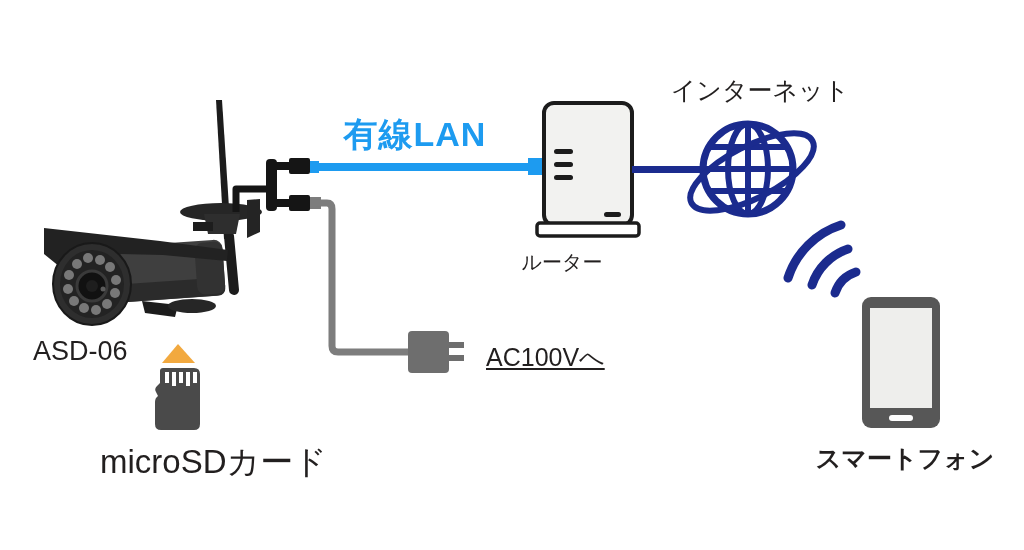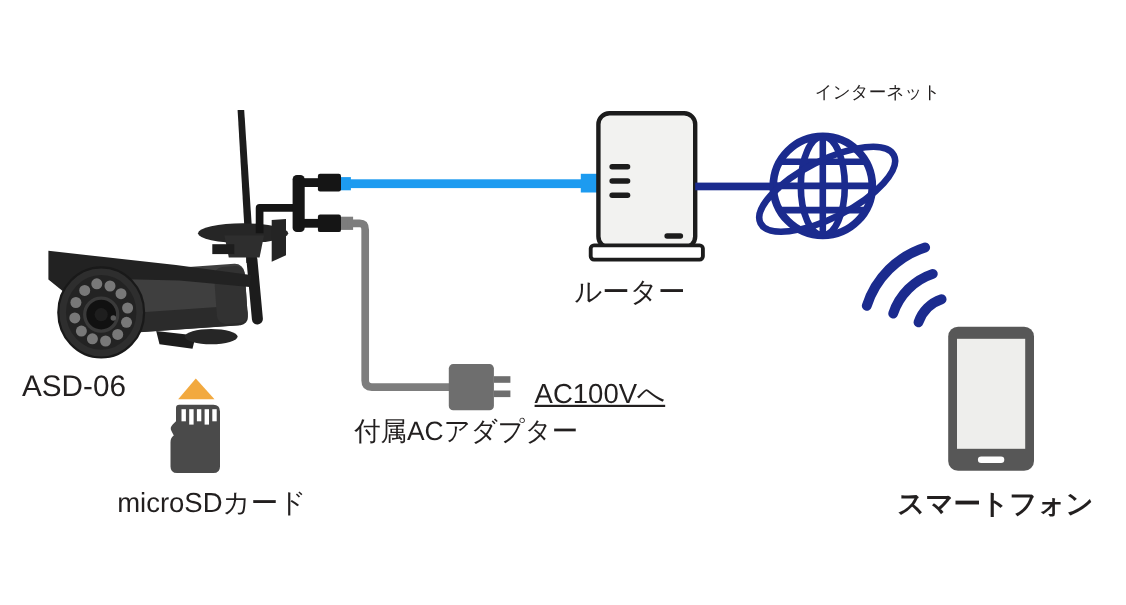--- a/index.html
+++ b/index.html
@@ -4,24 +4,24 @@
 <style>
   html,body{margin:0;padding:0;background:#fff;}
   #stage{
     position:relative;width:1024px;height:550px;background:#ffffff;overflow:hidden;
     font-family:"Liberation Sans","DejaVu Sans",sans-serif;color:#221f1f;
   }
   #stage svg{position:absolute;left:0;top:0;}
   .lbl{position:absolute;white-space:nowrap;}
   .lbl-wired-lan{left:330px;top:112px;width:170px;text-align:center;
     font-size:34px;font-weight:bold;color:#1d9bf0;letter-spacing:1px;}
-  .lbl-internet{left:665px;top:74px;width:190px;text-align:right;font-size:16px;}
-  .lbl-router{left:522px;top:249px;width:102px;font-size:25px;}
-  .lbl-camera{left:20px;top:336px;font-size:27px;}
-  .lbl-microsd{left:100px;top:440px;width:185px;text-align:center;font-size:25px;}
+  .lbl-internet{left:665px;top:74px;width:190px;text-align:center;font-size:25px;}
+  .lbl-router{left:511px;top:249px;width:102px;text-align:center;font-size:20px;}
+  .lbl-camera{left:33px;top:336px;font-size:27px;}
+  .lbl-microsd{left:100px;top:440px;width:185px;text-align:center;font-size:33px;}
   .lbl-ac-outlet{left:486px;top:341px;font-size:25px;text-decoration:underline;}
   .lbl-ac-adapter{left:322px;top:376px;font-size:24px;}
   .lbl-smartphone{left:810px;top:443px;width:190px;text-align:center;font-size:25px;line-height:30px;font-weight:bold;}
 </style>
 </head>
 <body>
 
 <div id="stage">
 
   <svg width="1024" height="550" viewBox="0 0 1024 550">
@@ -134,23 +134,23 @@
       <g fill="#ffffff">
         <rect x="165" y="372" width="4" height="11"></rect>
         <rect x="172" y="372" width="4" height="14"></rect>
         <rect x="179" y="372" width="4" height="11"></rect>
         <rect x="186" y="372" width="4" height="14"></rect>
         <rect x="193" y="372" width="4" height="11"></rect>
       </g>
     </g>
   </svg>
 
+  <div class="lbl lbl-wired-lan">有線LAN</div>
   <div class="lbl lbl-internet">インターネット</div>
   <div class="lbl lbl-router">ルーター</div>
   <div class="lbl lbl-camera">ASD-06</div>
   <div class="lbl lbl-microsd">microSDカード</div>
   <div class="lbl lbl-ac-outlet">AC100Vへ</div>
-  <div class="lbl lbl-ac-adapter">付属ACアダプター</div>
   <div class="lbl lbl-smartphone">
     <div>スマートフォン</div>
   </div>
 
 </div>
 
 </body></html>

